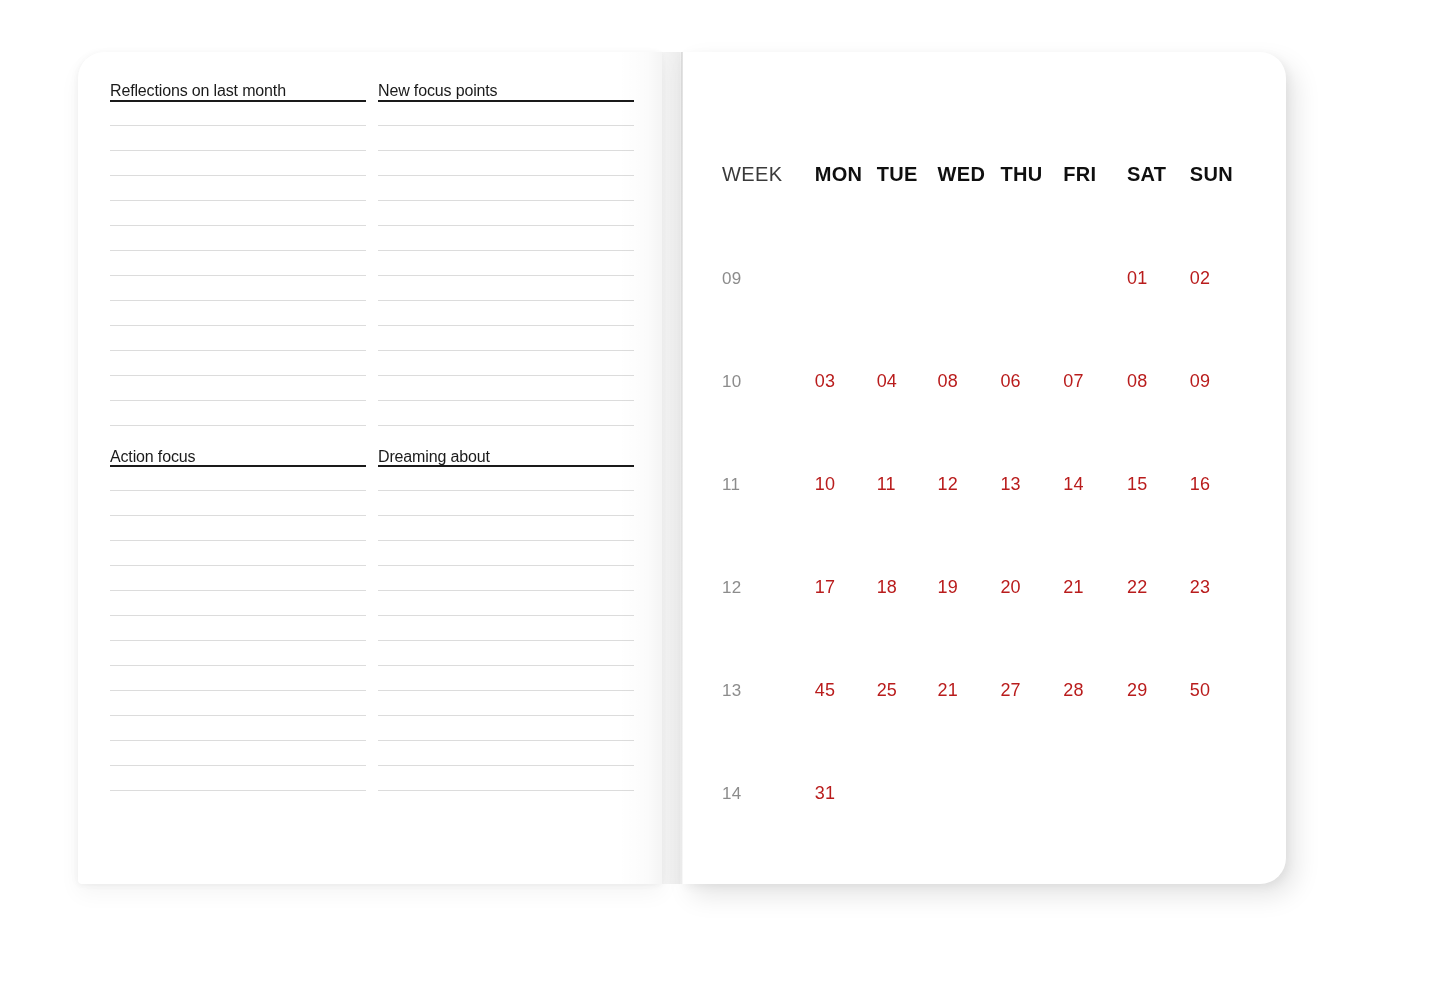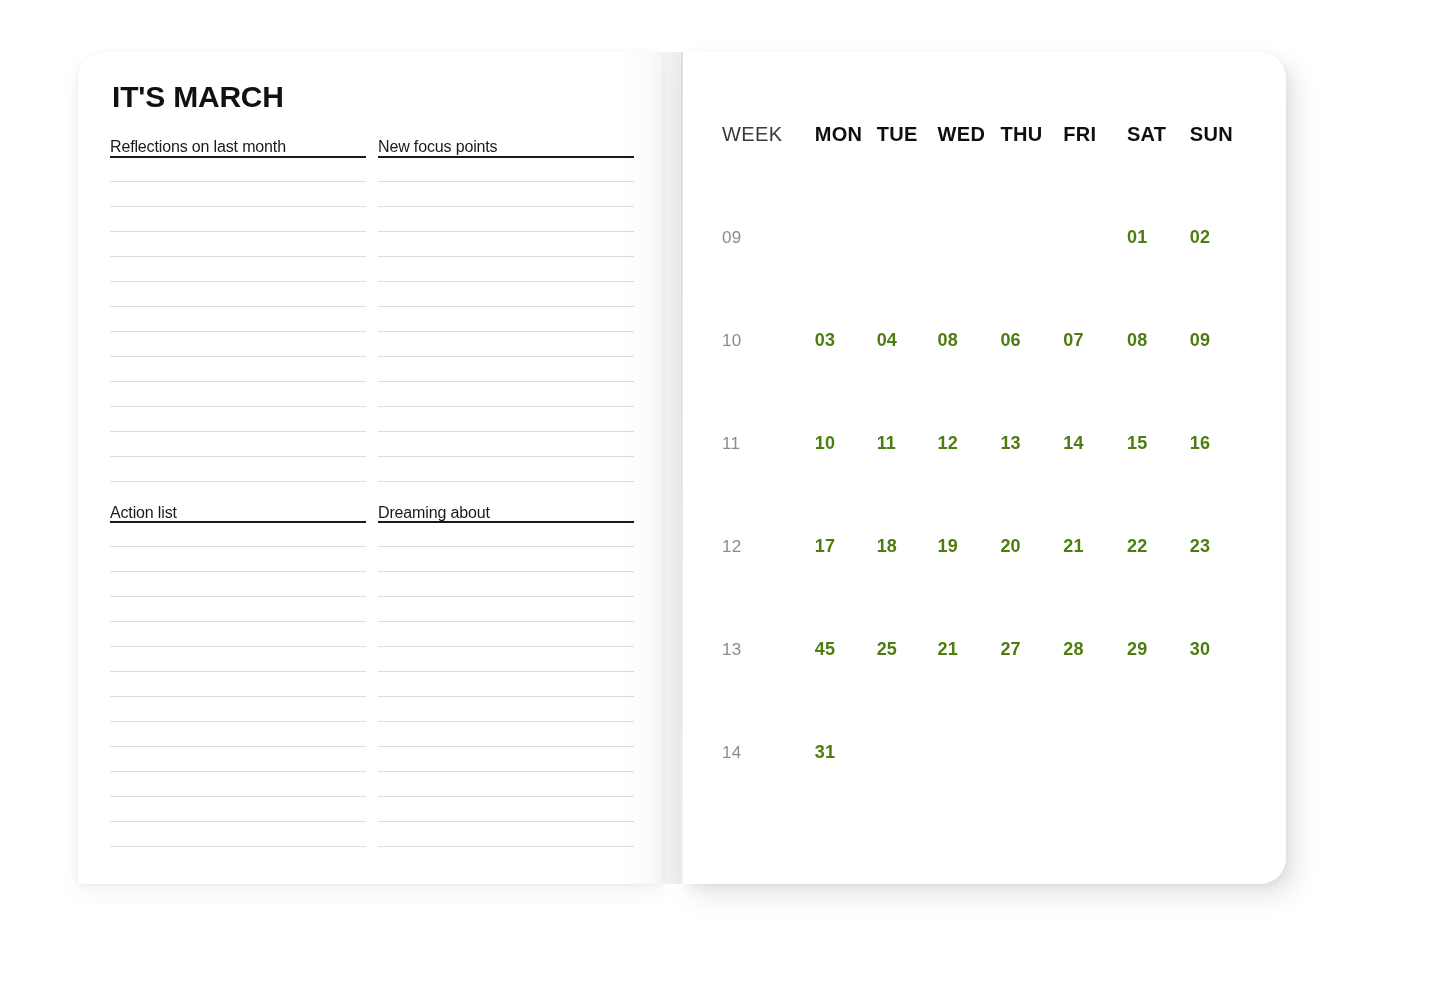--- a/index.html
+++ b/index.html
@@ -136,21 +136,21 @@
   
   #cal {
     position: absolute;
     left: 40px;
     top: 30px;
     width: 524px;
   }
 
   .cal-row {
     display: flex;
-    align-items: center;
+    align-items: flex-end;
   }
 
   #cal-head {
     height: 104px;
   }
   #cal-head .cell {
     font-size: 20px;
     font-weight: bold;
     color: #0f0f0f;
     letter-spacing: 0.3px;
@@ -159,22 +159,22 @@
     font-weight: normal;
     color: #3a3a3a;
     letter-spacing: 0.4px;
   }
 
   .cal-week {
     height: 103px;
   }
   .cal-week .cell {
     font-size: 18px;
-    font-weight: bold;
-    color: #4d7c0f;
+    font-weight: normal;
+    color: #b91c1c;
     letter-spacing: 0.2px;
   }
   .cal-week .cell.week-num {
     font-weight: normal;
     color: #8c8c8c;
     font-size: 17px;
     letter-spacing: 0.2px;
   }
 
   
@@ -188,21 +188,20 @@
   .cell.c-sun  { width: 60px; }
 </style>
 </head>
 <body>
 
 <div id="spread">
 
   <div class="page" id="page-left">
     <div id="left-inner">
 
-      <h1 id="page-title">IT'S MARCH</h1>
 
       <div class="section">
 
         <div class="field-block">
           <div class="field-label">Reflections on last month</div>
           <div class="field-rule"></div>
           <div class="ruled-lines">
             <div class="line"></div>
             <div class="line"></div>
             <div class="line"></div>
@@ -237,21 +236,21 @@
             <div class="line"></div>
             <div class="line"></div>
           </div>
         </div>
 
       </div>
 
       <div class="section">
 
         <div class="field-block">
-          <div class="field-label">Action list</div>
+          <div class="field-label">Action focus</div>
           <div class="field-rule"></div>
           <div class="ruled-lines">
             <div class="line"></div>
             <div class="line"></div>
             <div class="line"></div>
             <div class="line"></div>
             <div class="line"></div>
             <div class="line"></div>
             <div class="line"></div>
             <div class="line"></div>
@@ -347,21 +346,21 @@
       </div>
 
       <div class="cal-row cal-week">
         <div class="cell c-week week-num">13</div>
         <div class="cell c-mon">45</div>
         <div class="cell c-tue">25</div>
         <div class="cell c-wed">21</div>
         <div class="cell c-thu">27</div>
         <div class="cell c-fri">28</div>
         <div class="cell c-sat">29</div>
-        <div class="cell c-sun">30</div>
+        <div class="cell c-sun">50</div>
       </div>
 
       <div class="cal-row cal-week">
         <div class="cell c-week week-num">14</div>
         <div class="cell c-mon">31</div>
         <div class="cell c-tue"></div>
         <div class="cell c-wed"></div>
         <div class="cell c-thu"></div>
         <div class="cell c-fri"></div>
         <div class="cell c-sat"></div>

